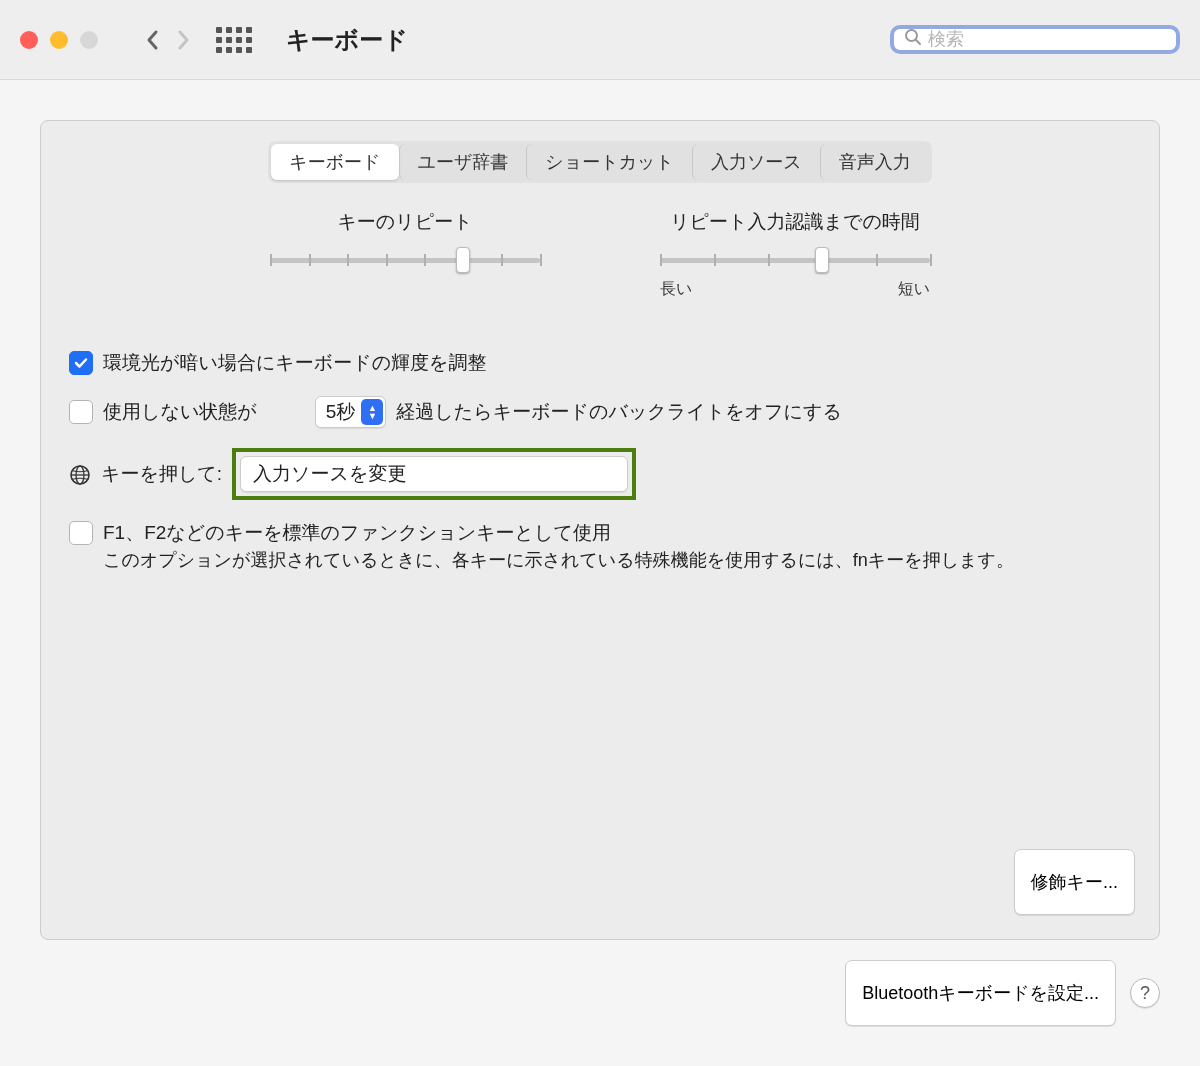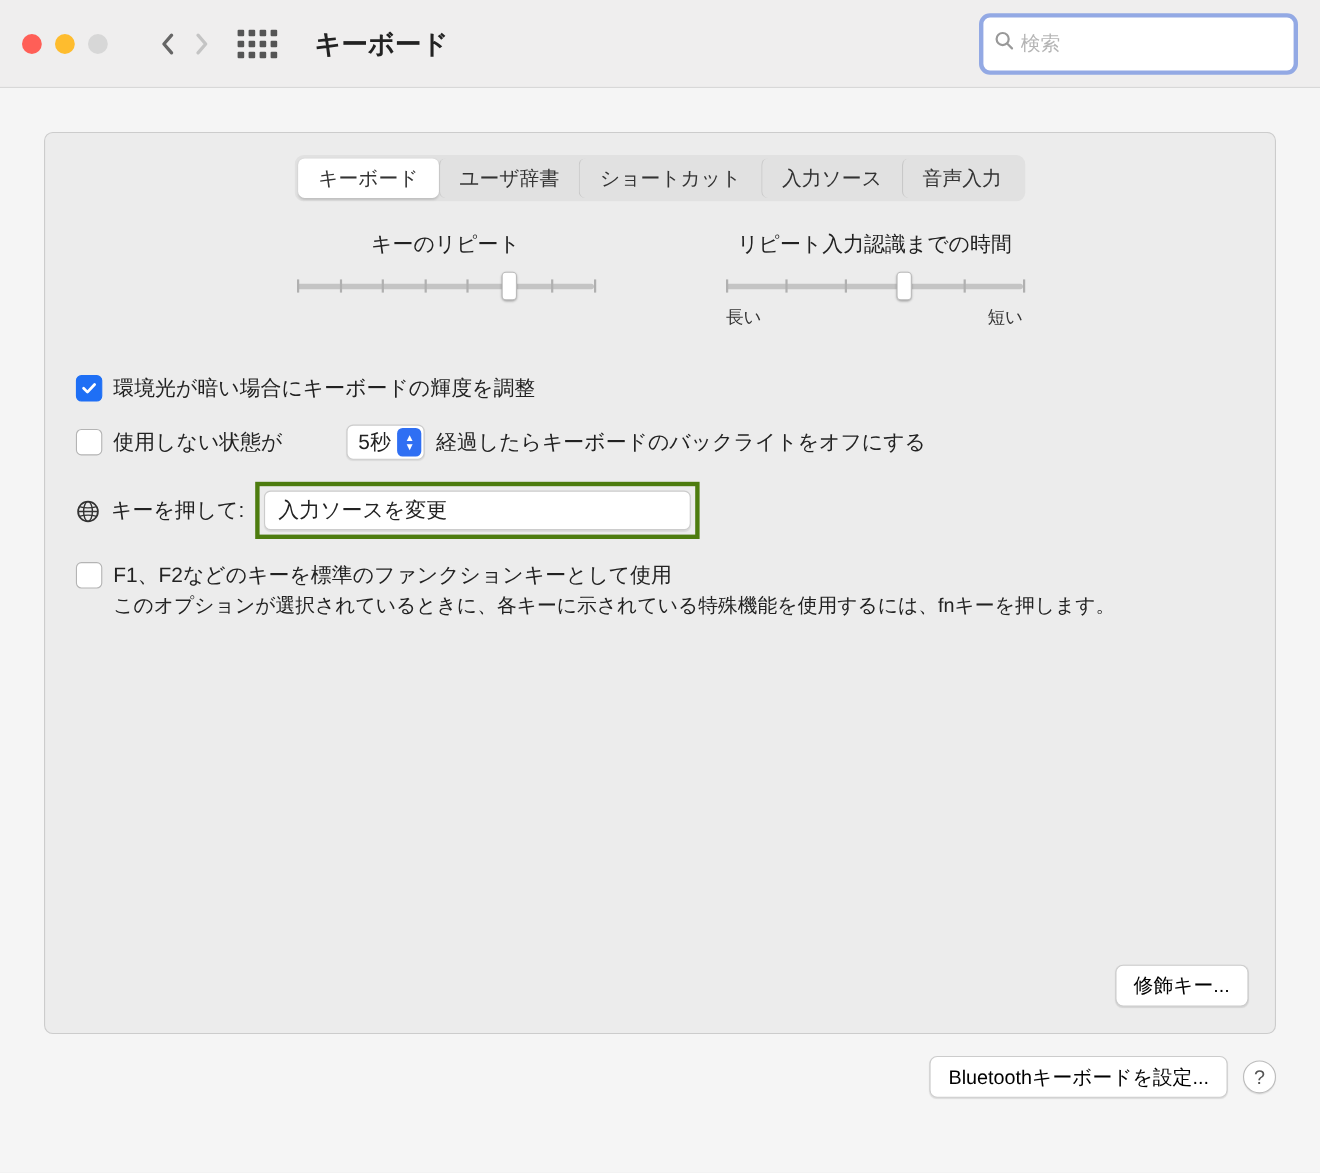--- a/index.html
+++ b/index.html
@@ -28,21 +28,21 @@
 .nav-btn {
   width: 30px; display:flex; align-items:center; justify-content:center;
   color: #888; font-size: 28px; cursor: default;
 }
 .nav-btn.enabled { color: #555; cursor: pointer; }
 .grid-icon { margin: 0 24px 0 18px; display:grid; grid-template-columns:repeat(4,6px); grid-template-rows:repeat(3,6px); gap:4px; }
 .grid-icon span { background:#555; width:6px; height:6px; border-radius:1px; }
 .title { font-size: 24px; font-weight: 600; margin-left: 10px; }
 .spacer { flex: 1; }
 .search-box {
-  width: 290px; height: 56px;
+  width: 290px; height: 29px;
   border: 4px solid #93a9e4;
   border-radius: 10px;
   display: flex; align-items: center;
   padding: 0 10px;
   background: #fff;
 }
 .search-box .mag { color: #888; font-size: 20px; margin-right: 6px; }
 .search-box input {
   flex:1; border:none; outline:none; font-size:18px; color:#222;
   background: transparent;
@@ -75,21 +75,21 @@
   color: #333;
   border-radius: 6px;
   cursor: pointer;
 }
 .tab.sep { border-left: 1px solid #c8c8c8; }
 .tab.active {
   background: #fff;
   box-shadow: 0 1px 2px rgba(0,0,0,.15);
 }
 .sliders {
-  display:flex; justify-content:center; gap:120px; margin-bottom: 40px; margin-top: 14px;
+  display:flex; justify-content:center; gap:120px; margin-bottom: 50px; margin-top: 14px;
 }
 .slider-group { text-align:center; }
 .slider-label { font-size: 19px; margin-bottom: 14px; }
 .slider-track {
   position: relative; width: 270px; height: 22px; margin: 0 auto;
 }
 .slider-rail {
   position:absolute; top:9px; left:0; right:0; height:5px;
   background: #c4c4c4; border-radius: 3px;
 }
@@ -149,21 +149,21 @@
 .fn-desc {
   font-size:18px; line-height:1.6; color:#222;
   margin-left: 34px; margin-top: -6px;
 }
 
 .mod-btn {
   position:absolute; right:24px; bottom:24px;
 }
 .macbtn {
   background:#fff; border:1px solid #ccc; border-radius:7px;
-  padding: 6px 16px; font-size:18px;
+  padding: 20px 16px; font-size:18px;
   box-shadow: 0 1px 1px rgba(0,0,0,.1);
   cursor:pointer;
 }
 
 .footer {
   display:flex; justify-content:flex-end; align-items:center;
   padding: 20px 40px; gap: 14px;
 }
 .help-circle {
   width:30px; height:30px; border:1px solid #bbb; border-radius:50%;

